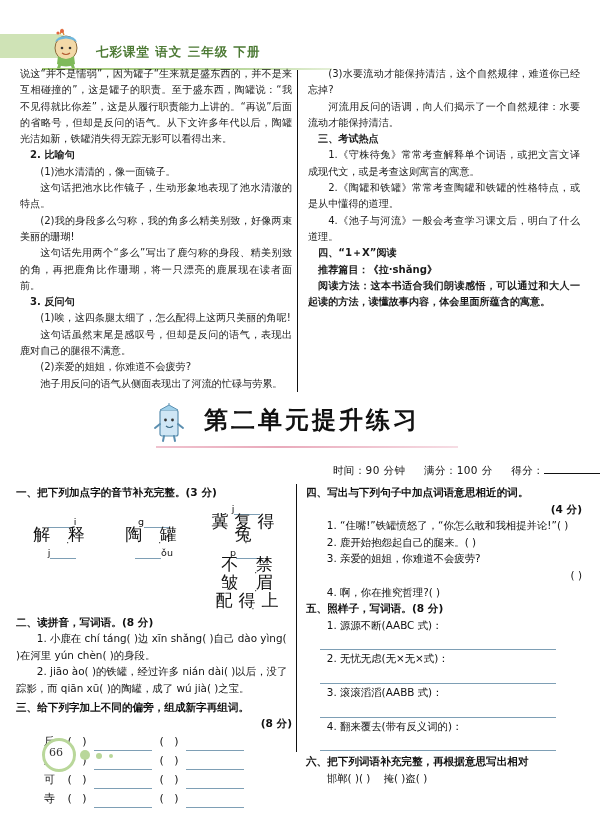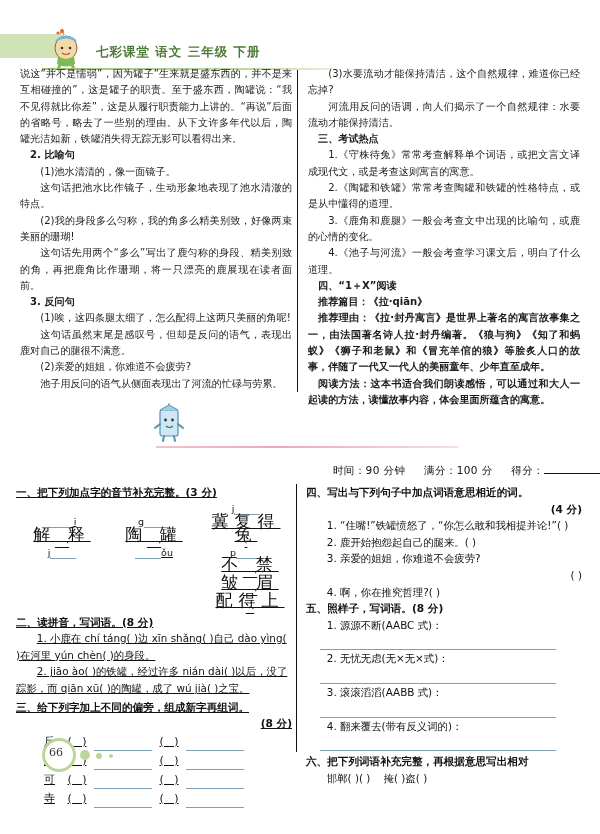--- a/index.html
+++ b/index.html
@@ -62,21 +62,21 @@
   }
   .meta{
     position:absolute;left:0;top:464px;width:600px;text-align:right;
     font-size:10.5px;color:#111;letter-spacing:.4px;
   }
   .meta .ul{display:inline-block;width:56px;border-bottom:1px solid #111;}
 
   
   .ex{position:absolute;left:0;top:484px;width:600px;height:300px;}
   .ex .col{position:absolute;top:0;width:276px;}
-  .ex .col-left{left:16px;text-decoration:underline;}
+  .ex .col-left{left:16px;}
   .ex .col-right{left:306px;}
   .ex-divider{position:absolute;left:296px;top:0px;width:1px;height:268px;background:#111;}
   .q{font-size:10.4px;line-height:16.6px;color:#111;}
   .qh{font-weight:bold;font-size:10.6px;line-height:16.6px;}
   .qi{text-indent:2em;}
   .right{text-align:right;}
 
   
   .pinyin-block{margin-top:1px;}
   .pinyin-row{display:flex;justify-content:space-around;align-items:flex-end;}
@@ -136,63 +136,62 @@
       </svg>
     </div>
     <div class="header-title">七彩课堂  语文 三年级 下册</div>
     <div class="header-rule"></div>
   </div>
 
   <div class="cols">
     <div class="divider"></div>
 
     <div class="col col-left">
-      <p class="p">说这“并不是懦弱”，因为罐子“生来就是盛东西的，并不是来互相碰撞的”，这是罐子的职责。至于盛东西，陶罐说：“我不见得就比你差”，这是从履行职责能力上讲的。“再说”后面的省略号，略去了一些别的理由。从下文许多年代以后，陶罐光洁如新，铁罐消失得无踪无影可以看得出来。</p>
+      <p class="p">说这“并不是懦弱”，因为罐子“生来就是盛东西的，并不是来互相碰撞的”，这是罐子的职责。至于盛东西，陶罐说：“我不见得就比你差”，这是从履行职责能力上讲的。“再说”后面的省略号，但却是反问的语气。从下文许多年代以后，陶罐光洁如新，铁罐消失得无踪无影可以看得出来。</p>
       <p class="p sub">2. 比喻句</p>
       <p class="p indent">(1)池水清清的，像一面镜子。</p>
       <p class="p indent">这句话把池水比作镜子，生动形象地表现了池水清澈的特点。</p>
       <p class="p indent">(2)我的身段多么匀称，我的角多么精美别致，好像两束美丽的珊瑚!</p>
       <p class="p indent">这句话先用两个“多么”写出了鹿匀称的身段、精美别致的角，再把鹿角比作珊瑚，将一只漂亮的鹿展现在读者面前。</p>
       <p class="p sub">3. 反问句</p>
       <p class="p indent">(1)唉，这四条腿太细了，怎么配得上这两只美丽的角呢!</p>
       <p class="p indent">这句话虽然末尾是感叹号，但却是反问的语气，表现出鹿对自己的腿很不满意。</p>
       <p class="p indent">(2)亲爱的姐姐，你难道不会疲劳?</p>
       <p class="p indent">池子用反问的语气从侧面表现出了河流的忙碌与劳累。</p>
     </div>
 
     <div class="col col-right">
       <p class="p indent">(3)水要流动才能保持清洁，这个自然规律，难道你已经忘掉?</p>
       <p class="p indent">河流用反问的语调，向人们揭示了一个自然规律：水要流动才能保持清洁。</p>
       <p class="p sub">三、考试热点</p>
       <p class="p indent">1.《守株待兔》常常考查解释单个词语，或把文言文译成现代文，或是考查这则寓言的寓意。</p>
       <p class="p indent">2.《陶罐和铁罐》常常考查陶罐和铁罐的性格特点，或是从中懂得的道理。</p>
-      <p class="p indent">3.《鹿角和鹿腿》一般会考查文中出现的比喻句，或鹿的心情的变化。</p>
       <p class="p indent">4.《池子与河流》一般会考查学习课文后，明白了什么道理。</p>
       <p class="p sub">四、“1＋X”阅读</p>
-      <p class="p sub">推荐篇目：《拉·qiān》</p>
-      <p class="p sub">推荐理由：《拉·封丹寓言》是世界上著名的寓言故事集之一，由法国著名诗人拉·封丹编著。《狼与狗》《知了和蚂蚁》《狮子和老鼠》和《冒充羊倌的狼》等脍炙人口的故事，伴随了一代又一代人的美丽童年、少年直至成年。</p>
+      <p class="p sub">推荐篇目：《拉·shǎng》</p>
       <p class="p sub">阅读方法：这本书适合我们朗读感悟，可以通过和大人一起读的方法，读懂故事内容，体会里面所蕴含的寓意。</p>
     </div>
   </div>
 
   <div class="unit">
     <div class="unit-icon">
       <svg width="36" height="40" viewBox="0 0 36 40">
         <rect x="8" y="8" width="18" height="26" rx="2" fill="#cfe6f5" stroke="#5b8fb0" stroke-width="1.2"></rect>
         <path d="M8 8 L17 3 L26 8" fill="#9fd0ea" stroke="#5b8fb0" stroke-width="1"></path>
         <path d="M17 3 L17 1" stroke="#5b8fb0" stroke-width="1"></path>
         <circle cx="13.5" cy="18" r="1.4" fill="#333"></circle>
         <circle cx="20.5" cy="18" r="1.4" fill="#333"></circle>
         <path d="M14 24 q3.5 3 7 0" stroke="#3b6a86" stroke-width="1.2" fill="none"></path>
         <path d="M8 22 l-5 4" stroke="#5b8fb0" stroke-width="2" stroke-linecap="round"></path>
         <path d="M26 22 l5 4" stroke="#5b8fb0" stroke-width="2" stroke-linecap="round"></path>
         <path d="M12 34 l-1 5" stroke="#5b8fb0" stroke-width="2" stroke-linecap="round"></path>
         <path d="M22 34 l1 5" stroke="#5b8fb0" stroke-width="2" stroke-linecap="round"></path>
       </svg>
     </div>
+    <div class="unit-text">第二单元提升练习</div>
     <div class="unit-rule"></div>
   </div>
 
   <div class="meta">
     <span>时间：90 分钟</span>
     &nbsp;&nbsp;&nbsp;
     <span>满分：100 分</span>
     &nbsp;&nbsp;&nbsp;
     <span>得分：</span><span class="ul"></span>
   </div>

